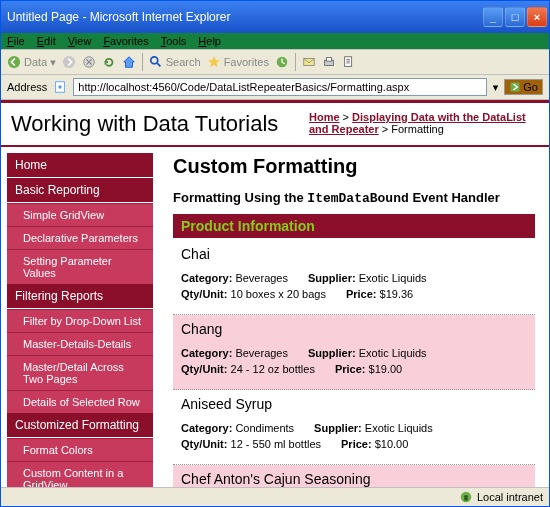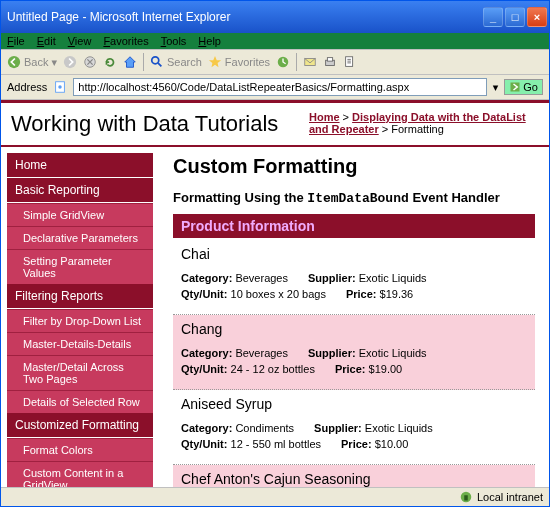--- a/index.html
+++ b/index.html
@@ -13,36 +13,36 @@
 .cls { background: linear-gradient(to bottom, #f07850, #d83e14); border: 1px solid #fff3; }
 .menubar { background: #15803d; padding: 2px 6px; display: flex; gap: 12px; font-size: 11px; border-bottom: 1px solid #c0c0c0; }
 .menubar span { text-decoration: underline; text-decoration-color: transparent; }
 .menubar span::first-letter { text-decoration: underline; }
 .toolbar { background: #ece9d8; padding: 3px 6px; display: flex; align-items: center; gap: 6px; border-bottom: 1px solid #c0c0c0; font-size: 11px; }
 .toolbar .btn { display: flex; align-items: center; gap: 3px; color: #888; }
 .toolbar svg { width: 14px; height: 14px; }
 .sep { width: 1px; height: 18px; background: #aaa; }
 .addrbar { background: #ece9d8; padding: 3px 6px; display: flex; align-items: center; gap: 6px; border-bottom: 1px solid #c0c0c0; font-size: 11px; }
 .addrbar input { flex: 1; border: 1px solid #7f9db9; padding: 2px 4px; font-size: 11px; }
-.go { background: #86efac; border: 1px solid #999; padding: 1px 4px; display: flex; align-items: center; gap: 2px; }
+.go { background: #a16207; border: 1px solid #999; padding: 1px 4px; display: flex; align-items: center; gap: 2px; }
 .content { flex: 1; background: #fff; overflow: hidden; display: flex; flex-direction: column; }
 .hr-top { height: 3px; background: #8b0f2a; }
 .header { display: flex; padding: 8px 10px; border-bottom: 2px solid #8b0f2a; }
 .header h1 { font-size: 22px; font-weight: normal; flex: 1; font-family: Arial; }
 .bc { font-size: 11px; text-align: left; max-width: 230px; }
 .bc a { color: #8b0f2a; text-decoration: underline; font-weight: bold; }
 .body { flex: 1; display: flex; overflow: hidden; }
 .sidebar { width: 158px; padding: 6px; overflow-y: auto; }
 .sidebar .cat { background: #8b0f2a; color: #fff; padding: 5px 8px; font-size: 12px; margin-bottom: 1px; }
 .sidebar .item { background: #c73a5e; color: #fff; padding: 5px 8px 5px 16px; font-size: 11px; border-top: 1px solid #a02040; }
 .main { flex: 1; padding: 8px 14px; overflow-y: auto; }
 .main h2 { font-family: Arial; font-size: 20px; color: #000; margin-bottom: 12px; }
 .main h3 { font-family: Arial; font-size: 13px; color: #000; margin-bottom: 8px; }
 .main h3 code { font-family: "Courier New", monospace; font-weight: bold; }
-.pi { background: #8b0f2a; color: #f0abfc; font-weight: bold; padding: 4px 8px; font-size: 14px; margin-bottom: 2px; font-family: Arial; }
+.pi { background: #8b0f2a; color: #84cc16; font-weight: bold; padding: 4px 8px; font-size: 14px; margin-bottom: 2px; font-family: Arial; }
 .prod { padding: 6px 8px 10px 8px; font-size: 11px; border-bottom: 1px dotted #999; font-family: Arial; }
 .prod.alt { background: #f9d0da; }
 .prod .name { font-size: 14px; margin-bottom: 10px; }
 .prod .row { display: flex; gap: 20px; margin-bottom: 4px; }
 .prod .row b { font-weight: bold; }
 .status { background: #ece9d8; border-top: 1px solid #c0c0c0; padding: 2px 6px; display: flex; justify-content: flex-end; align-items: center; gap: 4px; font-size: 11px; height: 19px; }
 </style>
 </head>
 <body>
 
@@ -64,21 +64,21 @@
     <span>Tools</span>
     <span>Help</span>
   </div>
 
   <div class="toolbar">
     <div class="btn">
       <svg viewBox="0 0 16 16">
           <circle cx="8" cy="8" r="7" fill="#6cae4a"></circle>
           <path d="M9 4 L5 8 L9 12" stroke="#fff" fill="none" stroke-width="2"></path>
         </svg>
-      <span>Back</span>
+      <span>Data</span>
       <span>▾</span>
     </div>
     <div class="btn">
       <svg viewBox="0 0 16 16">
           <circle cx="8" cy="8" r="7" fill="#c8c8c8"></circle>
           <path d="M7 4 L11 8 L7 12" stroke="#fff" fill="none" stroke-width="2"></path>
         </svg>
     </div>
     <svg viewBox="0 0 16 16" width="16" height="16">
         <circle cx="8" cy="8" r="6" fill="#d8d8d8" stroke="#888"></circle>

